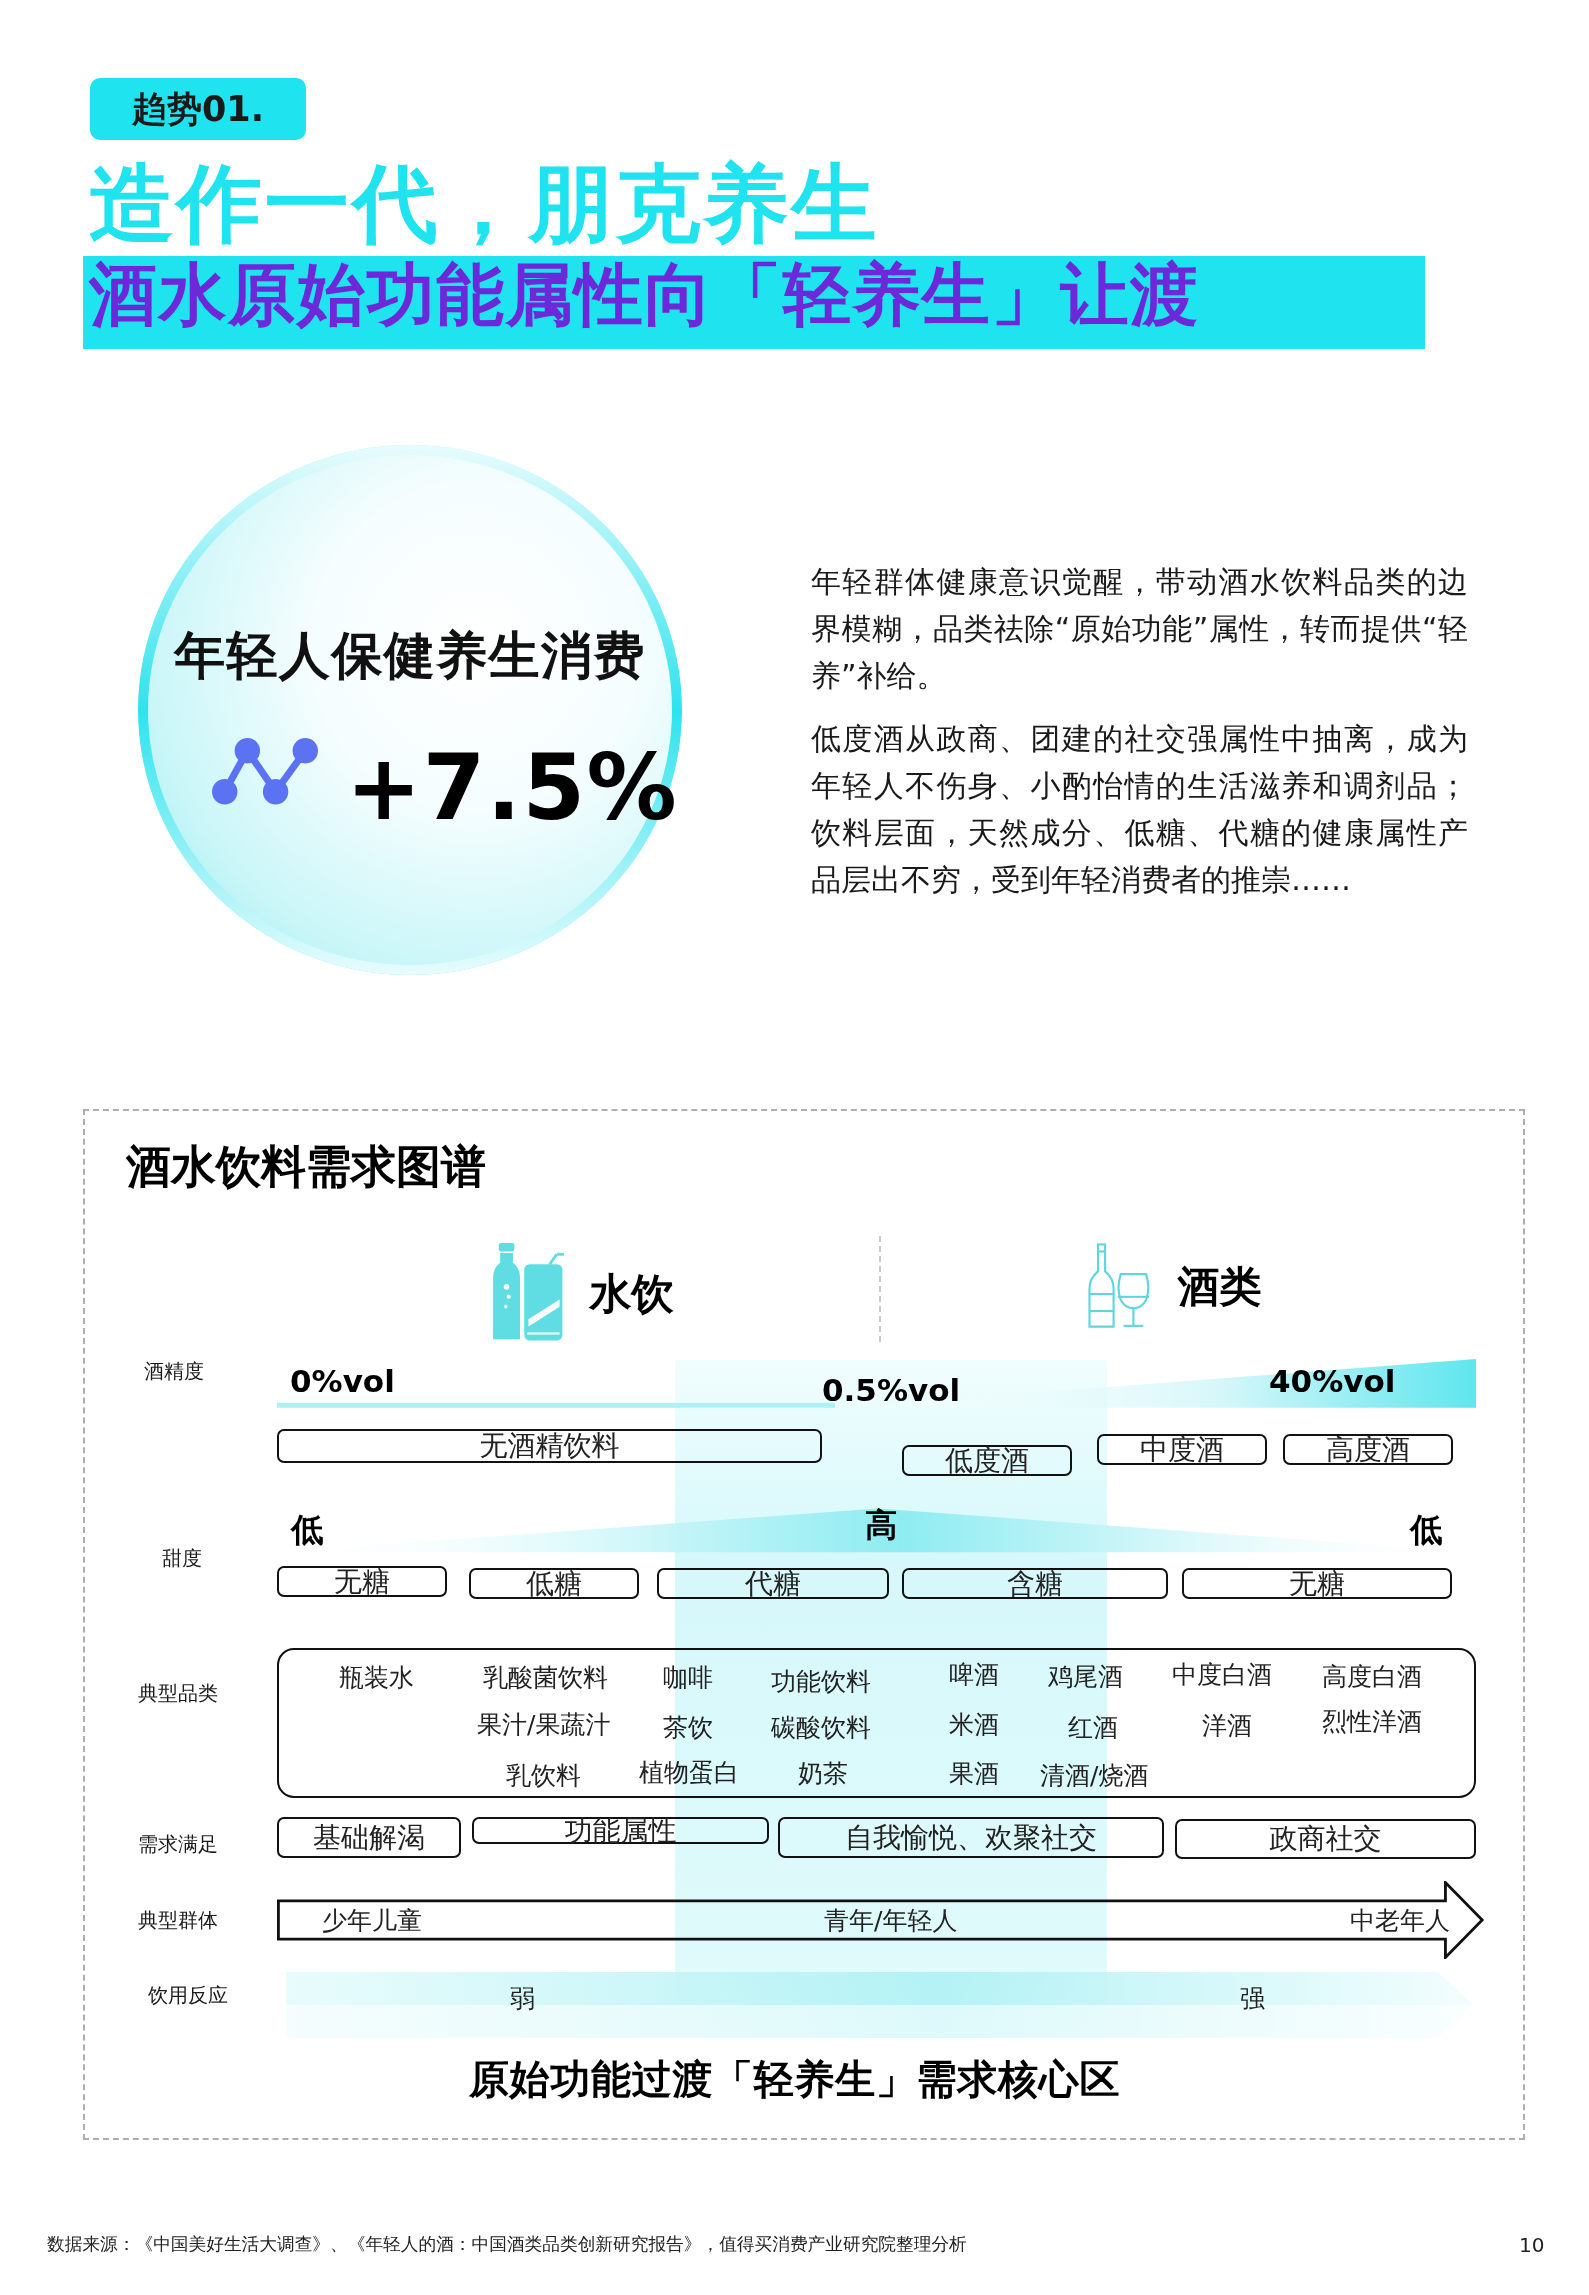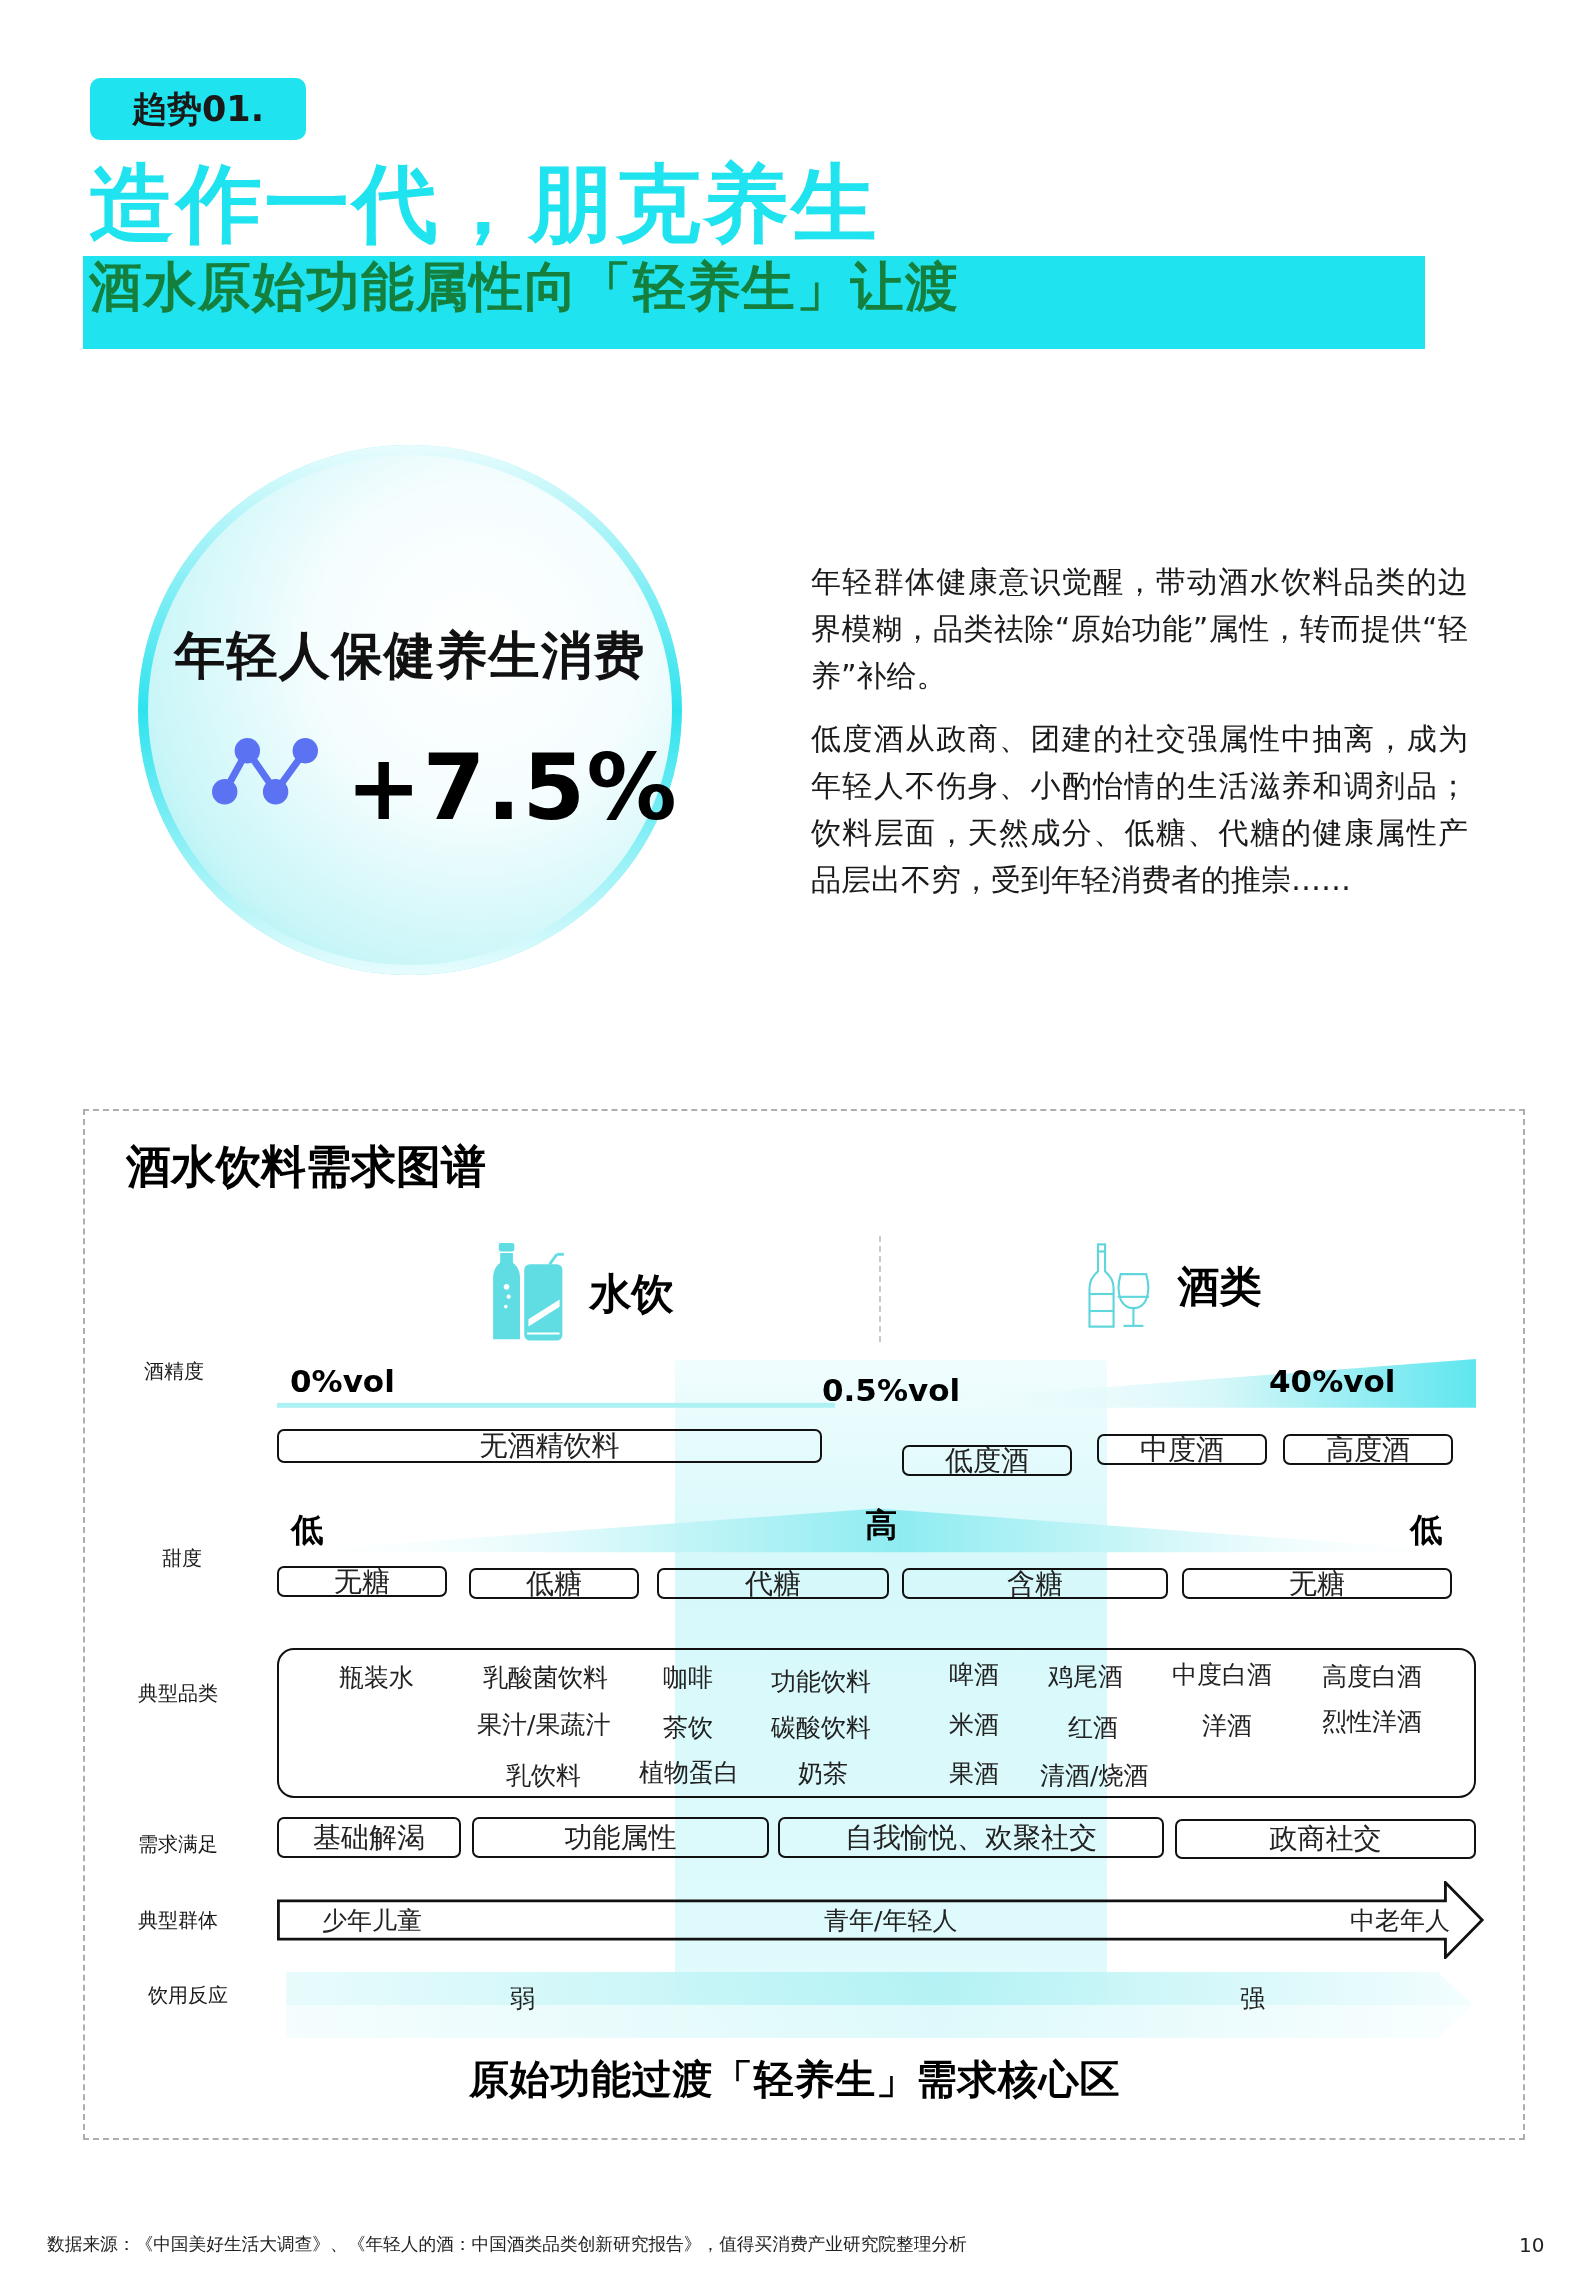--- a/index.html
+++ b/index.html
@@ -5,21 +5,21 @@
   * { box-sizing: border-box; margin: 0; padding: 0; }
   html, body { width: 1589px; height: 2295px; background: #ffffff; overflow: hidden; }
   body { position: relative; font-family: "DejaVu Sans", "Liberation Sans", sans-serif; color: #111; }
   .abs { position: absolute; }
 
   
   .trend-tag { left: 90px; top: 78px; width: 216px; height: 62px; background: #1fe3ee; border-radius: 10px;
     display: flex; align-items: center; justify-content: center; font-size: 35px; font-weight: bold; color: #1a1a1a; }
   .title-1 { left: 89px; top: 157px; font-size: 85px; font-weight: bold; color: #1fe3ee; letter-spacing: 2.8px; line-height: 1.1; }
   .title-2-bar { left: 83px; top: 256px; width: 1342px; height: 93px; background: #1fe3ee; }
-  .title-2 { left: 89px; top: 257px; font-size: 53px; font-weight: bold; color: #15803d; line-height: 1.12; letter-spacing: 1.4px; white-space: nowrap; }
+  .title-2 { left: 89px; top: 257px; font-size: 68px; font-weight: bold; color: #6d28d9; line-height: 1.12; letter-spacing: 1.4px; white-space: nowrap; }
 
   
   .circle { left: 138px; top: 445px; width: 544px; height: 530px; border-radius: 50%;
     background: radial-gradient(circle at 62% 38%, #ffffff 0%, #f5fdfe 35%, #c9f6f8 70%, #7be9ef 100%);
     box-shadow: 0 0 0 7px rgba(31,227,238,0.25) inset; }
   .circle-ring { left: 138px; top: 445px; width: 544px; height: 530px; border-radius: 50%;
     border: 10px solid transparent; background: linear-gradient(180deg,#e8fcfd,#2de3ee 50%,#e8fcfd) border-box;
     -webkit-mask: linear-gradient(#000 0 0) padding-box, linear-gradient(#000 0 0);
     -webkit-mask-composite: xor; mask-composite: exclude; }
   .circle-title { left: 138px; top: 622px; width: 544px; text-align: center; font-size: 51px; font-weight: bold; color: #111; letter-spacing: 1.4px; }
@@ -197,21 +197,21 @@
 <span class="cat-item" style="left:1202px; top:1709px;">洋酒</span>
 <span class="cat-item" style="left:1322px; top:1705px;">烈性洋酒</span>
 <span class="cat-item" style="left:506px; top:1759px;">乳饮料</span>
 <span class="cat-item" style="left:639px; top:1756px;">植物蛋白</span>
 <span class="cat-item" style="left:798px; top:1757px;">奶茶</span>
 <span class="cat-item" style="left:949px; top:1757px;">果酒</span>
 <span class="cat-item" style="left:1040px; top:1759px;">清酒/烧酒</span>
 
 <div class="abs row-label" style="left:138px; top:1831px;">需求满足</div>
 <div class="pill pill-tall" style="left:277px; top:1817px; width:184px; height:41px;">基础解渴</div>
-<div class="pill pill-tall" style="left:472px; top:1817px; width:297px; height:41px;">功能属性</div>
+<div class="pill pill-tall" style="left:472px; top:1817px; width:297px; height:27px;">功能属性</div>
 <div class="pill pill-tall" style="left:778px; top:1817px; width:386px; height:41px;">自我愉悦、欢聚社交</div>
 <div class="pill pill-tall" style="left:1175px; top:1819px; width:301px; height:40px;">政商社交</div>
 
 <div class="abs row-label" style="left:138px; top:1907px;">典型群体</div>
 <svg class="abs arrow-svg" width="1208" height="78" viewBox="0 0 1710 110">
   <polygon points="2,28 1654,28 1654,2 1706,55 1654,108 1654,82 2,82" fill="none" stroke="#111" stroke-width="4"></polygon>
 </svg>
 <span class="arrow-text" style="left:322px; top:1904px;">少年儿童</span>
 <span class="arrow-text" style="left:824px; top:1904px;">青年/年轻人</span>
 <span class="arrow-text" style="left:1350px; top:1904px;">中老年人</span>

